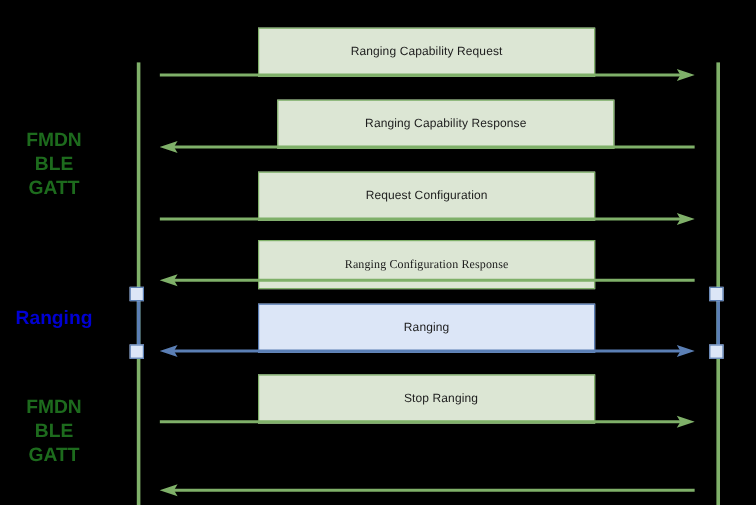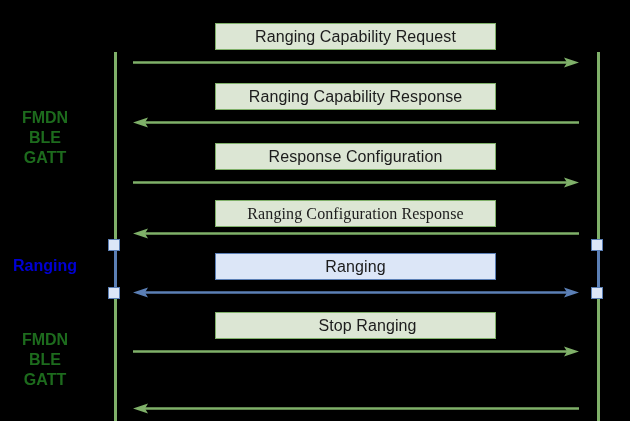--- a/index.html
+++ b/index.html
@@ -36,26 +36,26 @@
     background: #dce6f7;
     border: 1px solid #5b7fb5;
     box-sizing: border-box;
   }
 
   
   .msg-box {
     position: absolute;
     left: 215px;
     width: 281px;
-    height: 27px;
+    height: 41px;
     box-sizing: border-box;
     display: flex;
     align-items: center;
     justify-content: center;
-    font-size: 16px;
+    font-size: 10px;
     line-height: 1;
     letter-spacing: 0.1px;
   }
   .msg-box.green {
     background: #dce6d4;
     border: 1px solid #7fb069;
     color: #1c1c1c;
   }
   .msg-box.blue {
     background: #dce6f7;
@@ -110,29 +110,29 @@
 GATT</div>
 
   <div class="msg-box green" style="top:23px;">Ranging Capability Request</div>
   <div class="arrow" style="top:56px;">
     <svg width="446" height="13" viewBox="0 0 446 13">
       <line x1="0" y1="6.5" x2="437" y2="6.5" stroke="#7fb069" stroke-width="2.5"></line>
       <polygon points="446,6.5 431,1.5 434,6.5 431,11.5" fill="#7fb069"></polygon>
     </svg>
   </div>
 
-  <div class="msg-box green" style="top:83px;">Ranging Capability Response</div>
+  <div class="msg-box green" style="top:83px;margin-left:16px;">Ranging Capability Response</div>
   <div class="arrow" style="top:116px;">
     <svg width="446" height="13" viewBox="0 0 446 13">
       <line x1="9" y1="6.5" x2="446" y2="6.5" stroke="#7fb069" stroke-width="2.5"></line>
       <polygon points="0,6.5 15,1.5 12,6.5 15,11.5" fill="#7fb069"></polygon>
     </svg>
   </div>
 
-  <div class="msg-box green" style="top:143px;">Response Configuration</div>
+  <div class="msg-box green" style="top:143px;">Request Configuration</div>
   <div class="arrow" style="top:176px;">
     <svg width="446" height="13" viewBox="0 0 446 13">
       <line x1="0" y1="6.5" x2="437" y2="6.5" stroke="#7fb069" stroke-width="2.5"></line>
       <polygon points="446,6.5 431,1.5 434,6.5 431,11.5" fill="#7fb069"></polygon>
     </svg>
   </div>
 
   <div class="msg-box green" style="top:200px;font-family:Liberation Serif, serif;">Ranging Configuration Response</div>
   <div class="arrow" style="top:227px;">
     <svg width="446" height="13" viewBox="0 0 446 13">

